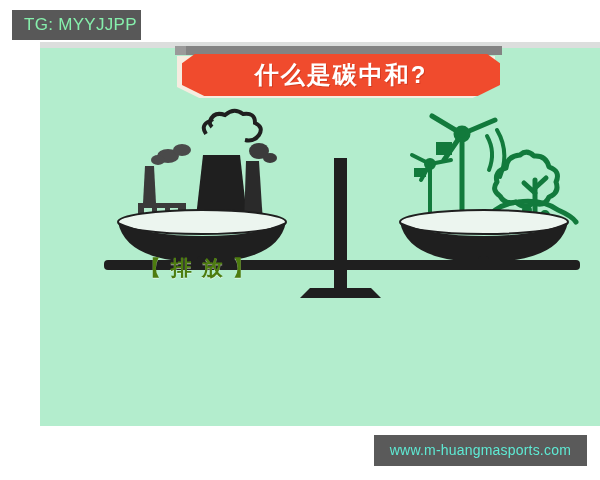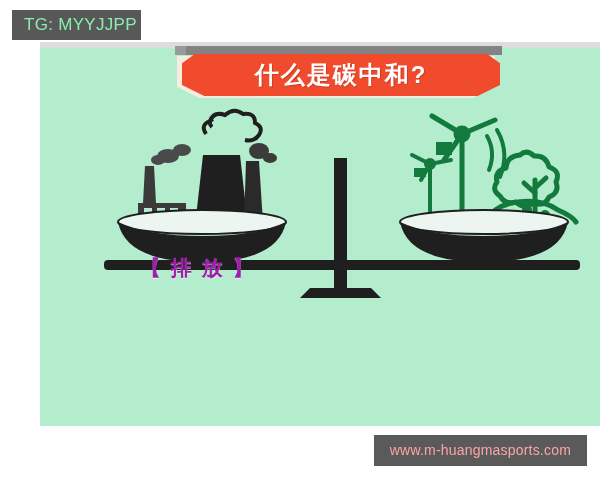--- a/index.html
+++ b/index.html
@@ -110,21 +110,21 @@
     width: 600px;
     height: 200px;
   }
   .scale svg { display: block; }
 
   
   .pan-label {
     position: absolute;
     font-size: 21px;
     font-weight: bold;
-    color: #a21caf;
+    color: #4d7c0f;
     letter-spacing: 2px;
     text-shadow: 0 1px 0 rgba(255,255,255,.55);
     white-space: nowrap;
   }
   .label-left  { left: 100px; top: 212px; }
   .label-right { left: 396px; top: 212px; }
 
   
   .para {
     position: absolute;
@@ -140,21 +140,21 @@
   .para .indent { display: inline-block; width: 34px; }
   .hl { color: #e2741f; }
   .hl2 { color: #d4531f; }
 
   
   .site-watermark {
     position: absolute;
     right: 13px;
     bottom: 14px;
     background: #5a5a5a;
-    color: #fca5a5;
+    color: #5eead4;
     font-size: 14px;
     padding: 8px 16px 9px 16px;
     line-height: 1;
     letter-spacing: .2px;
     z-index: 40;
   }
 </style>
 </head>
 <body>
 

